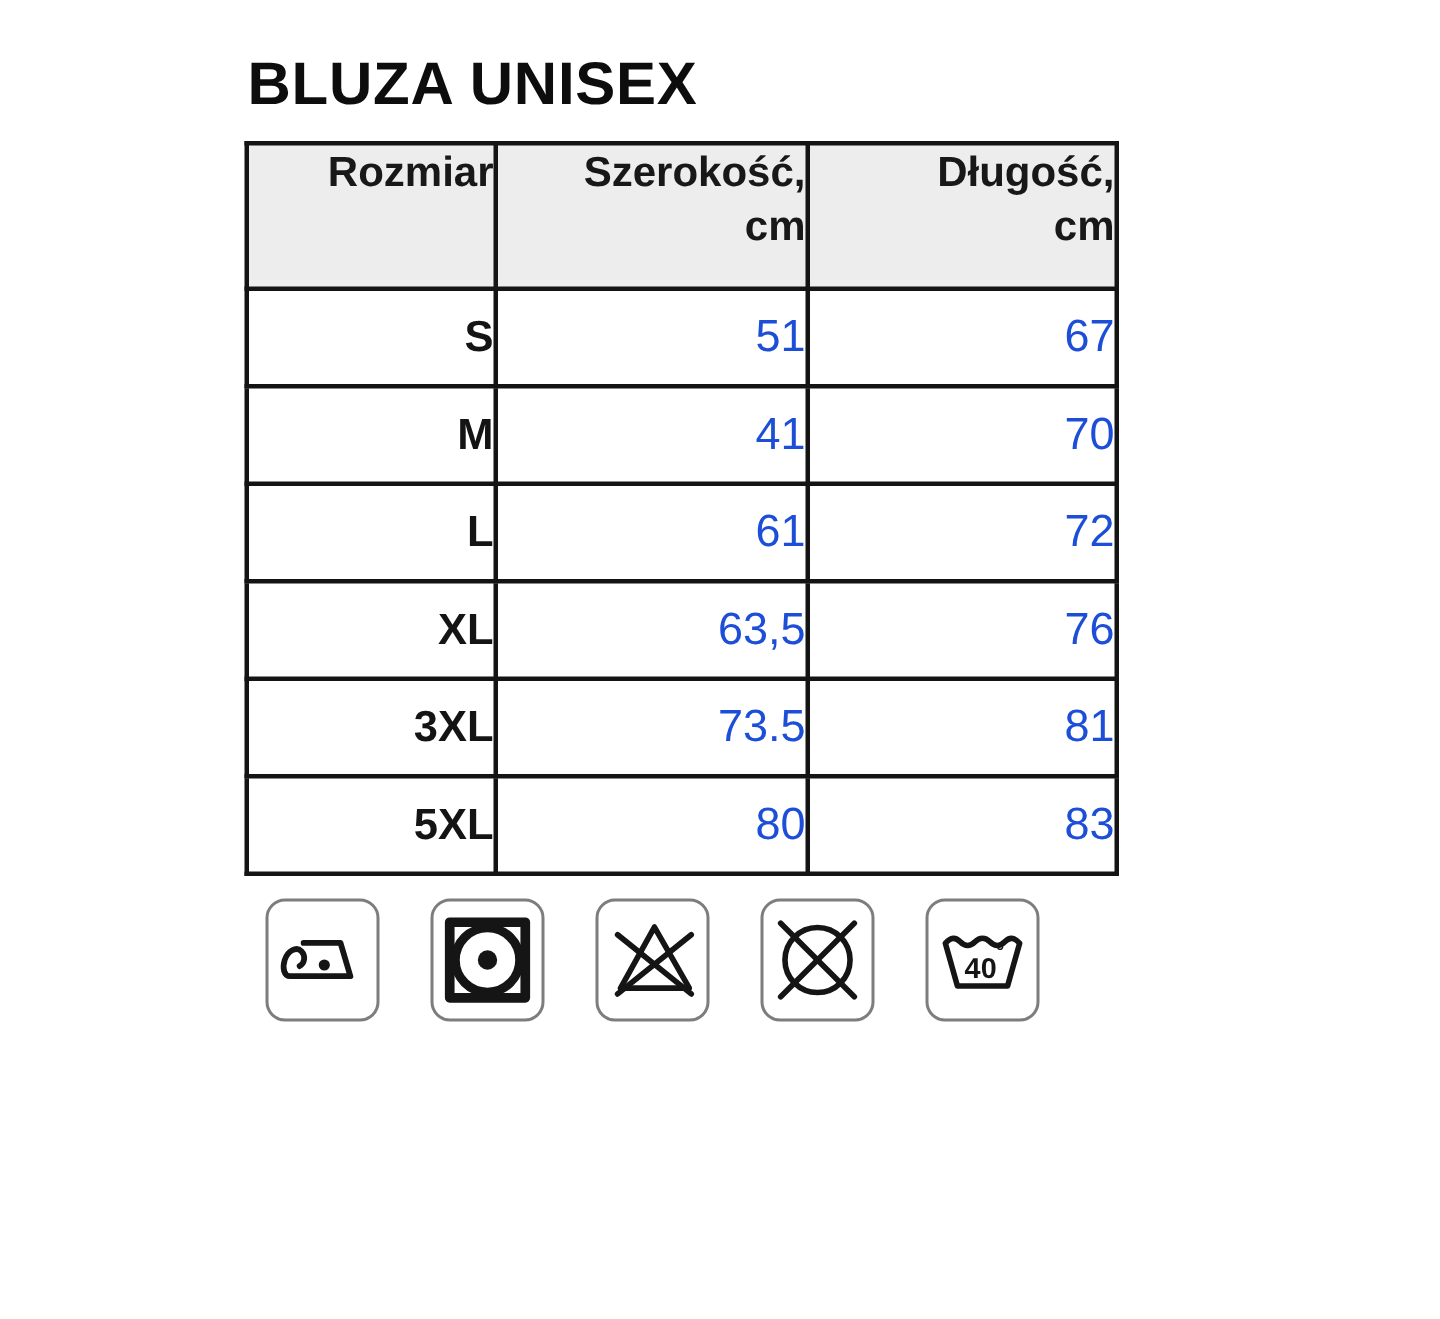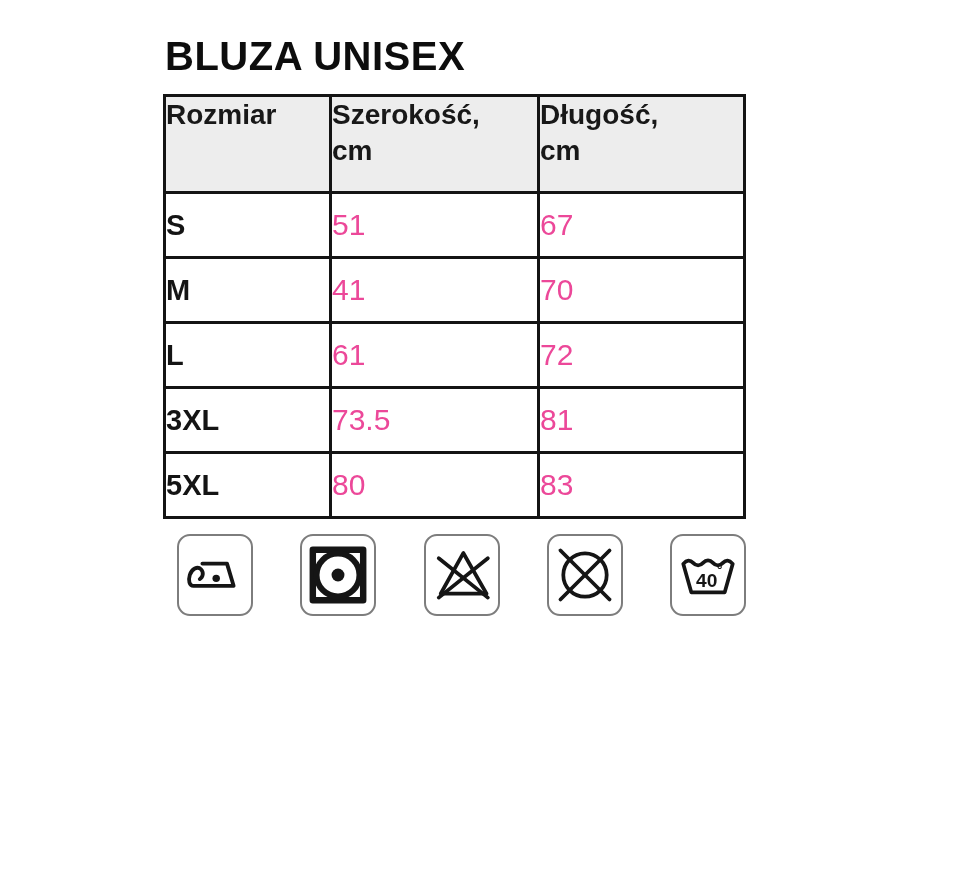--- a/index.html
+++ b/index.html
@@ -32,21 +32,21 @@
   }
   table.size-table {
     border-collapse: collapse;
     table-layout: fixed;
     width: 580px;
     background: #ffffff;
   }
   table.size-table th,
   table.size-table td {
     border: 3px solid #141414;
-    text-align: left;
+    text-align: right;
     padding: 0;
   }
   col.c-size   { width: 166px; }
   col.c-width  { width: 208px; }
   col.c-length { width: 206px; }
   thead th {
     background: #ededed;
     height: 94px;
     vertical-align: top;
     padding-top: 21px;
@@ -62,28 +62,27 @@
     font-weight: bold;
     vertical-align: middle;
     color: #141414;
     background: #ffffff;
   }
   tbody td.num-cell {
     height: 62px;
     font-size: 30px;
     font-weight: normal;
     vertical-align: middle;
-    color: #ec4899;
+    color: #1d4ed8;
     background: #ffffff;
   }
   .care-row {
     display: flex;
     gap: 34px;
     margin: 15px 0 0 14px;
-    justify-content: space-between;
   }
   .care-box {
     width: 76px;
     height: 82px;
     border: 2px solid #7d7d7d;
     border-radius: 13px;
     background: #ffffff;
     display: flex;
     align-items: center;
     justify-content: center;
@@ -136,20 +135,25 @@
           <th class="size-cell">M</th>
           <td class="num-cell">41</td>
           <td class="num-cell">70</td>
         </tr>
         <tr>
           <th class="size-cell">L</th>
           <td class="num-cell">61</td>
           <td class="num-cell">72</td>
         </tr>
         <tr>
+          <th class="size-cell">XL</th>
+          <td class="num-cell">63,5</td>
+          <td class="num-cell">76</td>
+        </tr>
+        <tr>
           <th class="size-cell">3XL</th>
           <td class="num-cell">73.5</td>
           <td class="num-cell">81</td>
         </tr>
         <tr>
           <th class="size-cell">5XL</th>
           <td class="num-cell">80</td>
           <td class="num-cell">83</td>
         </tr>
       </tbody>

